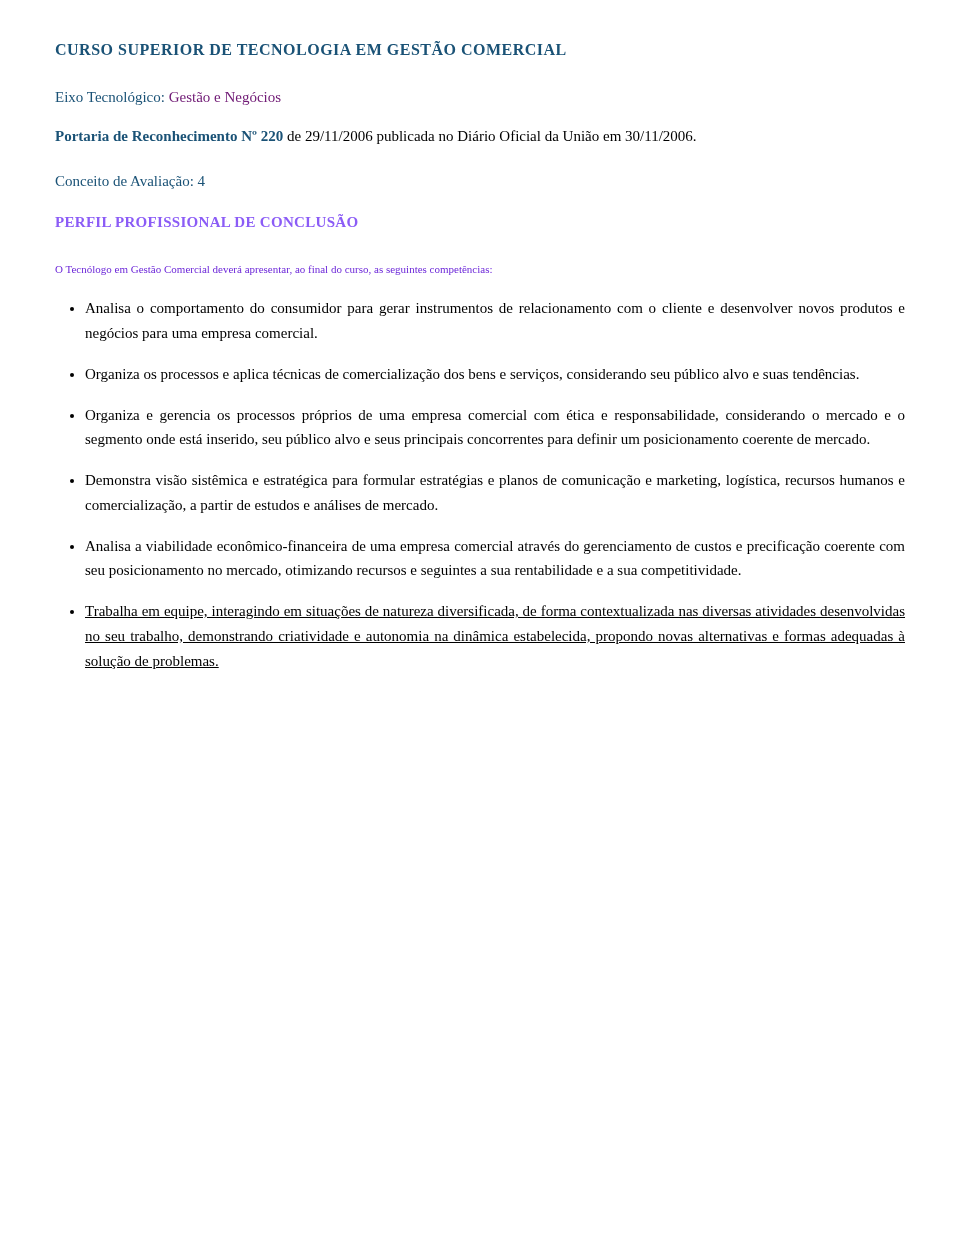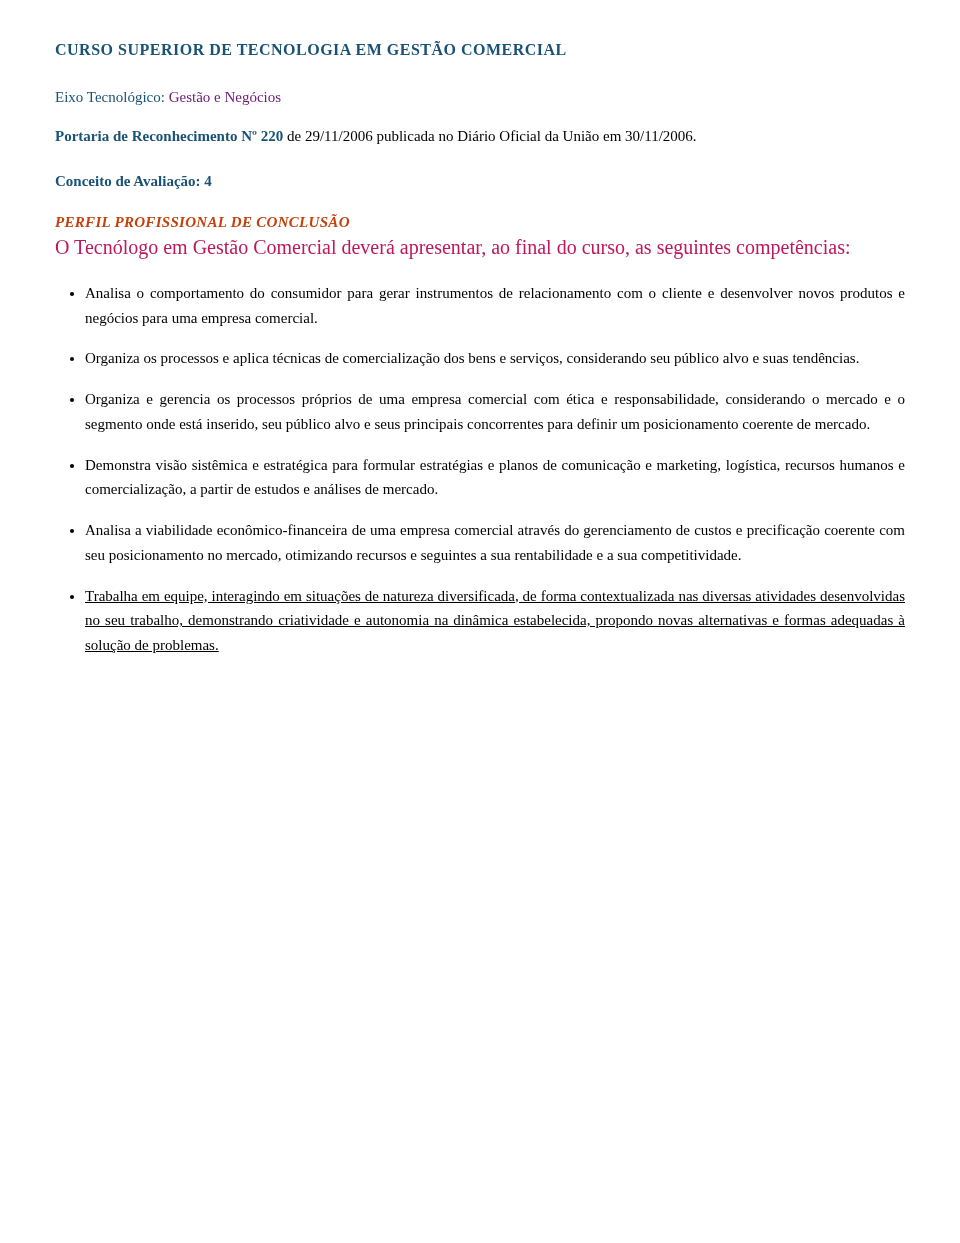--- a/index.html
+++ b/index.html
@@ -56,36 +56,35 @@
     .portaria-value {
       color: #000;
     }
 
     .conceito-line {
       margin-bottom: 24px;
       font-size: 15px;
     }
 
     .conceito-label {
-      font-weight: bold;
+      font-weight: normal;
       color: #1a5276;
     }
 
     .section-title {
       font-size: 15px;
       font-weight: bold;
-      color: #c2410c;
-      margin-bottom: 0;
+      color: #8b5cf6;
+      margin-bottom: 30px;
       letter-spacing: 0.3px;
-      font-style: italic;
     }
 
     .intro-paragraph {
-      font-size: 20px;
-      color: #be185d;
+      font-size: 11px;
+      color: #6d28d9;
       text-align: justify;
       margin-bottom: 18px;
       line-height: 1.6;
     }
 
     .bullet-list {
       list-style: disc;
       padding-left: 30px;
       margin-bottom: 10px;
     }

